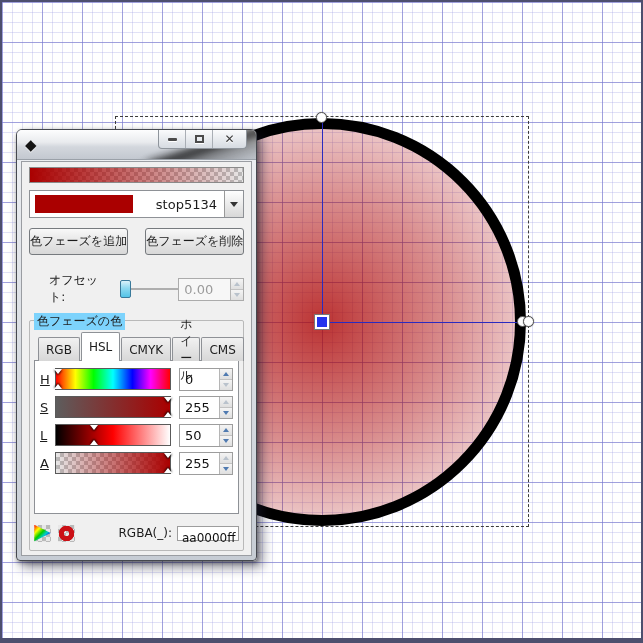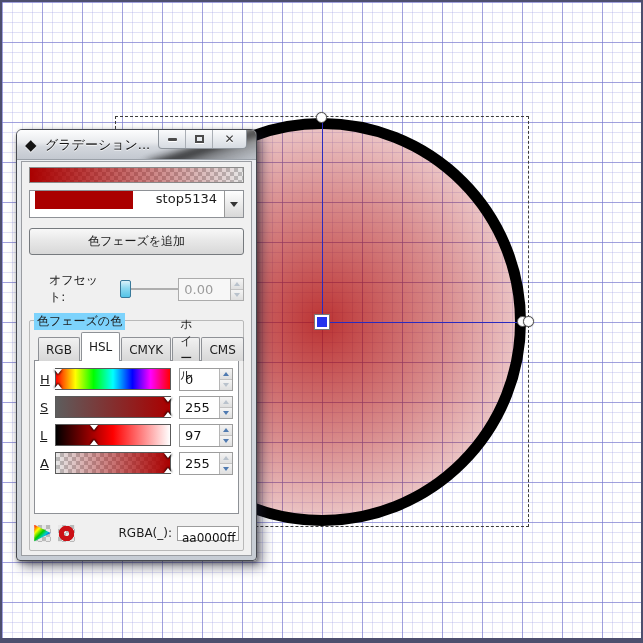--- a/index.html
+++ b/index.html
@@ -61,21 +61,21 @@
   .checker { background-image:
       linear-gradient(45deg,#b9b9b9 25%,transparent 25%,transparent 75%,#b9b9b9 75%),
       linear-gradient(45deg,#b9b9b9 25%,transparent 25%,transparent 75%,#b9b9b9 75%);
     background-color:#e7e7e7; background-size:8px 8px; background-position:0 0,4px 4px; }
 
   .grad-preview { height:16px; border:1px solid #8a8a8a; position:relative; }
   .grad-preview .fill { position:absolute; inset:0;
     background:linear-gradient(to right, rgba(170,0,0,1) 0%, rgba(170,0,0,0) 100%); }
 
   .stop-combo { margin-top:7px; height:28px; background:#fff; border:1px solid #8e9196;
-    display:flex; align-items:flex-start; }
+    display:flex; align-items:center; }
   .stop-swatch { width:98px; height:18px; background:#aa0000; margin-left:5px; }
   .stop-name { flex:1; text-align:right; padding-right:7px; font-size:13px; }
   .combo-arrow-btn { width:19px; align-self:stretch; border-left:1px solid #999;
     background:linear-gradient(180deg,#fefefe,#d8d8d8); display:flex; align-items:center; justify-content:center; }
   .tri-down { width:0; height:0; border-left:4px solid transparent; border-right:4px solid transparent;
     border-top:5px solid #333; }
 
   .stop-buttons { margin-top:10px; display:flex; gap:17px;align-items:flex-end; }
   .push-btn { flex:1; height:27px; border:1px solid #767a7e; border-radius:3px;
     background:linear-gradient(180deg,#f8f8f8,#e8e8e8 45%,#d8d8d8);
@@ -149,21 +149,20 @@
     <div class="h-round" style="left:515px; top:314px;"></div>
     <div class="h-round" style="left:521px; top:314px;"></div>
     <div class="h-center"></div>
   </div>
 
   <div class="dialog">
     <div class="titlebar">
       <div class="glass-streak2"></div>
       <div class="glass-streak"></div>
       <span class="app-icon">◆</span>
-      <span class="title-text">グラデーション...</span>
       <div class="cap-group">
         <div class="cap-btn">
             <span class="glyph-min"></span>
           </div>
         <div class="cap-btn">
             <span class="glyph-max"></span>
           </div>
         <div class="cap-btn">
             <span class="glyph-close">✕</span>
           </div>
@@ -179,20 +178,21 @@
       <div class="stop-combo">
         <div class="stop-swatch"></div>
         <span class="stop-name">stop5134</span>
         <div class="combo-arrow-btn">
           <span class="tri-down"></span>
         </div>
       </div>
 
       <div class="stop-buttons">
         <div class="push-btn">色フェーズを追加</div>
+        <div class="push-btn">色フェーズを削除</div>
       </div>
 
       <div class="offset-row">
         <span class="offset-label">オフセット:</span>
         <div class="slider-wrap">
           <div class="slider-groove"></div>
           <div class="slider-thumb"></div>
         </div>
         <div class="spinbox">
           <span class="val">0.00</span>
@@ -264,21 +264,21 @@
 
   <div class="ch-row">
     <span class="ch-label">L</span>
     <div class="ch-slider grad-l">
       <div class="band checker"></div>
       <div class="band band2"></div>
       <span class="mk mk-top" style="left: calc(33% - 4px);"></span>
       <span class="mk mk-bot" style="left: calc(33% - 4px);"></span>
     </div>
     <div class="ch-spin">
-      <span class="val">97</span>
+      <span class="val">50</span>
       <div class="spin-arrows">
         <span>
                       <i class="arr-up"></i>
                     </span>
         <span>
                       <i class="arr-dn"></i>
                     </span>
       </div>
     </div>
   </div>

